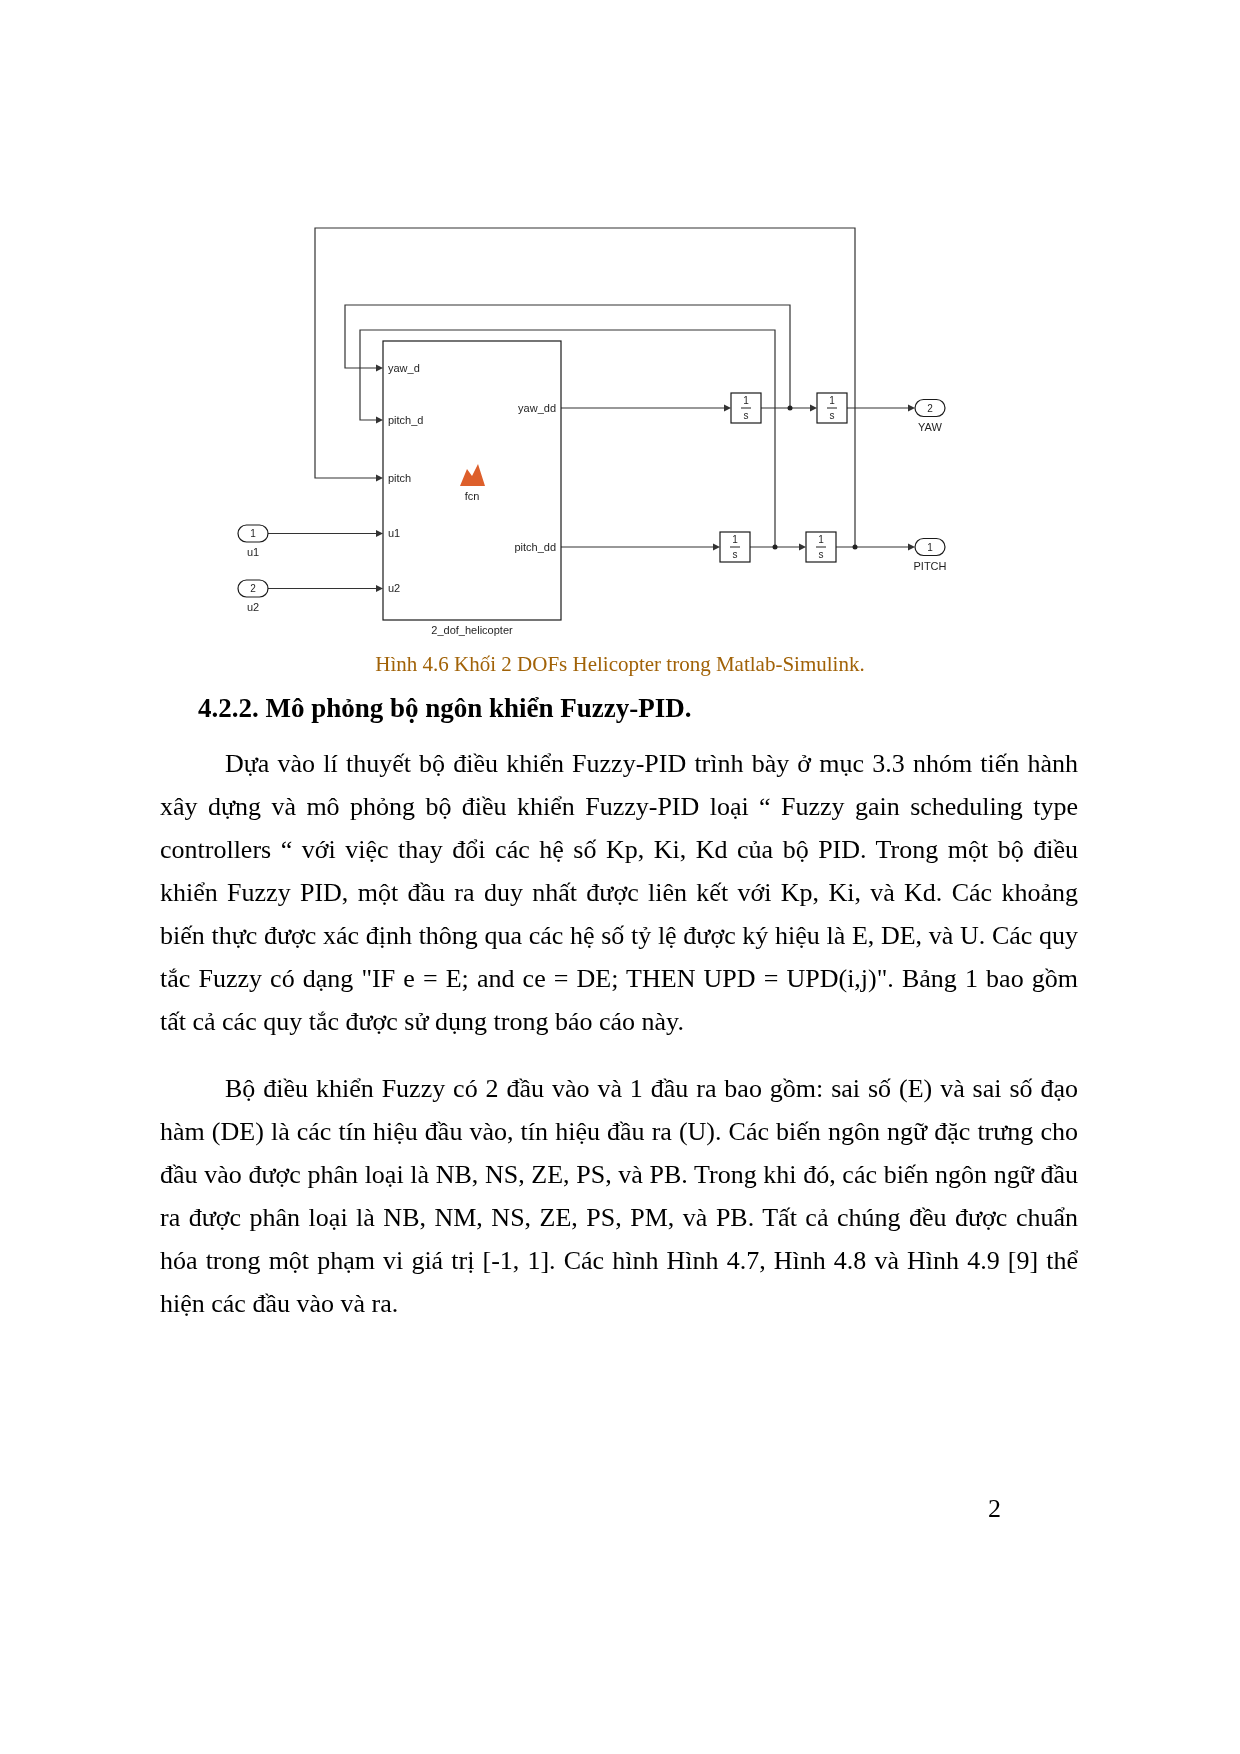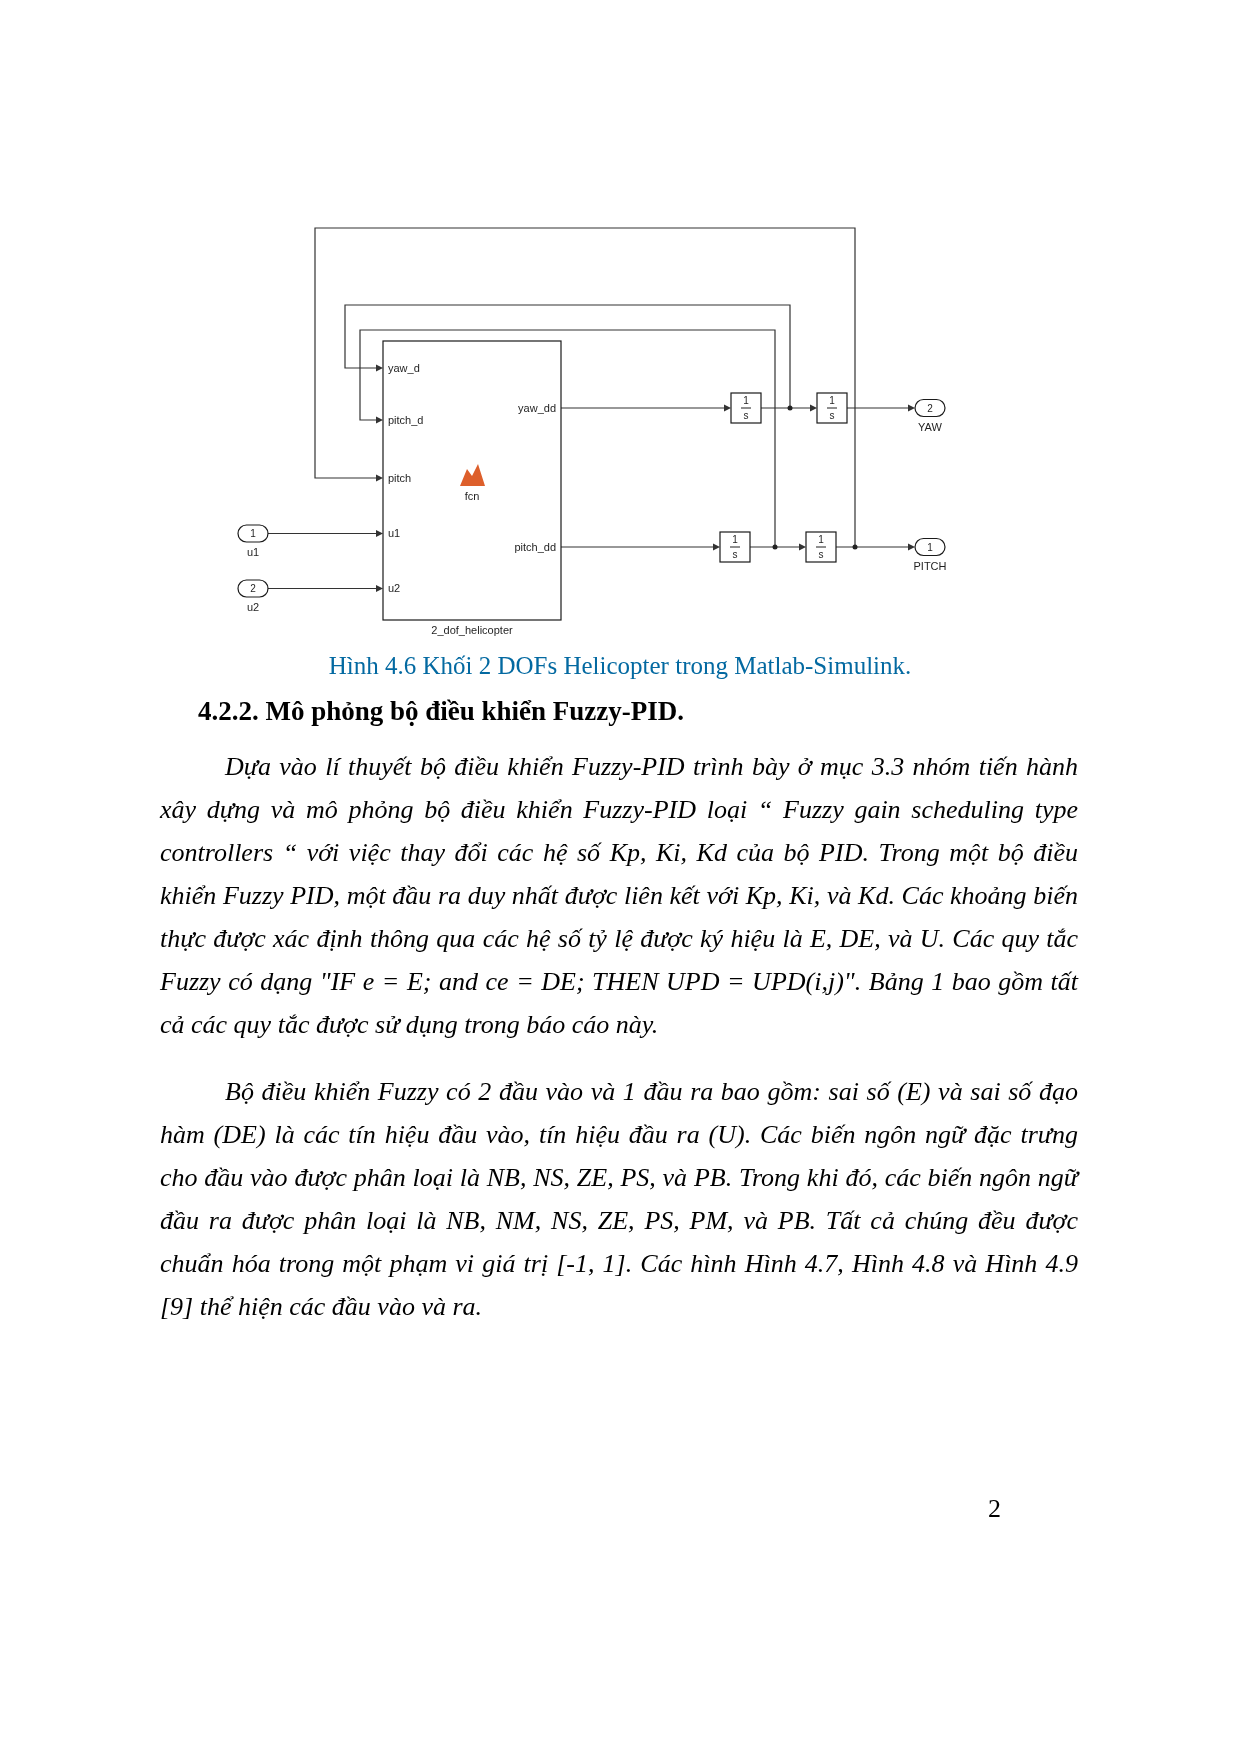--- a/index.html
+++ b/index.html
@@ -9,29 +9,29 @@
     overflow:hidden;
   }
   svg{display:block;}
   svg text{font-family:"Liberation Sans",sans-serif;fill:#1f1f1f;}
   .wire{stroke:#333;stroke-width:1.2;fill:none;}
   .blk{fill:#ffffff;stroke:#1a1a1a;stroke-width:1.2;}
   .ahead{fill:#333;stroke:none;}
   .dot{fill:#222;stroke:none;}
   .fbar{stroke:#1f1f1f;stroke-width:1;}
   .caption{
-    text-align:center;font-size:25px;margin-top:2px;color:#0369a1;
+    text-align:center;font-size:21px;margin-top:2px;color:#a16207;
   }
   .content{padding:0 162px 0 160px;}
   .heading{
     font-size:27px;font-weight:bold;margin:16px 0 0 38px;color:#000;
   }
   .body-par{
     font-size:26px;line-height:43px;text-align:justify;text-indent:65px;
-    margin:18px 0 0 0;color:#000;font-style:italic;
+    margin:18px 0 0 0;color:#000;
   }
   .body-par + .body-par{margin-top:24px;}
   .page-number{
     position:absolute;left:988px;top:1494px;font-size:26px;color:#000;
   }
 </style>
 </head>
 <body>
 
 <div class="page">
@@ -126,19 +126,19 @@
         <rect class="blk" x="915" y="538.5" width="30" height="17" rx="8.5"></rect>
         <text x="930" y="551" font-size="10" text-anchor="middle">1</text>
         <text x="930" y="570" font-size="11" text-anchor="middle">PITCH</text>
       </g>
     </svg>
 
     <div class="caption">Hình 4.6 Khối 2 DOFs Helicopter trong Matlab-Simulink.</div>
   </div>
 
   <div class="content">
-    <h3 class="heading">4.2.2. Mô phỏng bộ điều khiển Fuzzy-PID.</h3>
+    <h3 class="heading">4.2.2. Mô phỏng bộ ngôn khiển Fuzzy-PID.</h3>
     <p class="body-par">Dựa vào lí thuyết bộ điều khiển Fuzzy-PID trình bày ở mục 3.3 nhóm tiến hành xây dựng và mô phỏng bộ điều khiển Fuzzy-PID loại “ Fuzzy gain scheduling type controllers “ với việc thay đổi các hệ số Kp, Ki, Kd của bộ PID. Trong một bộ điều khiển Fuzzy PID, một đầu ra duy nhất được liên kết với Kp, Ki, và Kd. Các khoảng biến thực được xác định thông qua các hệ số tỷ lệ được ký hiệu là E, DE, và U. Các quy tắc Fuzzy có dạng "IF e = E; and ce = DE; THEN UPD = UPD(i,j)". Bảng 1 bao gồm tất cả các quy tắc được sử dụng trong báo cáo này.</p>
     <p class="body-par">Bộ điều khiển Fuzzy có 2 đầu vào và 1 đầu ra bao gồm: sai số (E) và sai số đạo hàm (DE) là các tín hiệu đầu vào, tín hiệu đầu ra (U). Các biến ngôn ngữ đặc trưng cho đầu vào được phân loại là NB, NS, ZE, PS, và PB. Trong khi đó, các biến ngôn ngữ đầu ra được phân loại là NB, NM, NS, ZE, PS, PM, và PB. Tất cả chúng đều được chuẩn hóa trong một phạm vi giá trị [-1, 1]. Các hình Hình 4.7, Hình 4.8 và Hình 4.9 [9] thể hiện các đầu vào và ra.</p>
   </div>
 
   <div class="page-number">2</div>
 </div>
 
 </body></html>

